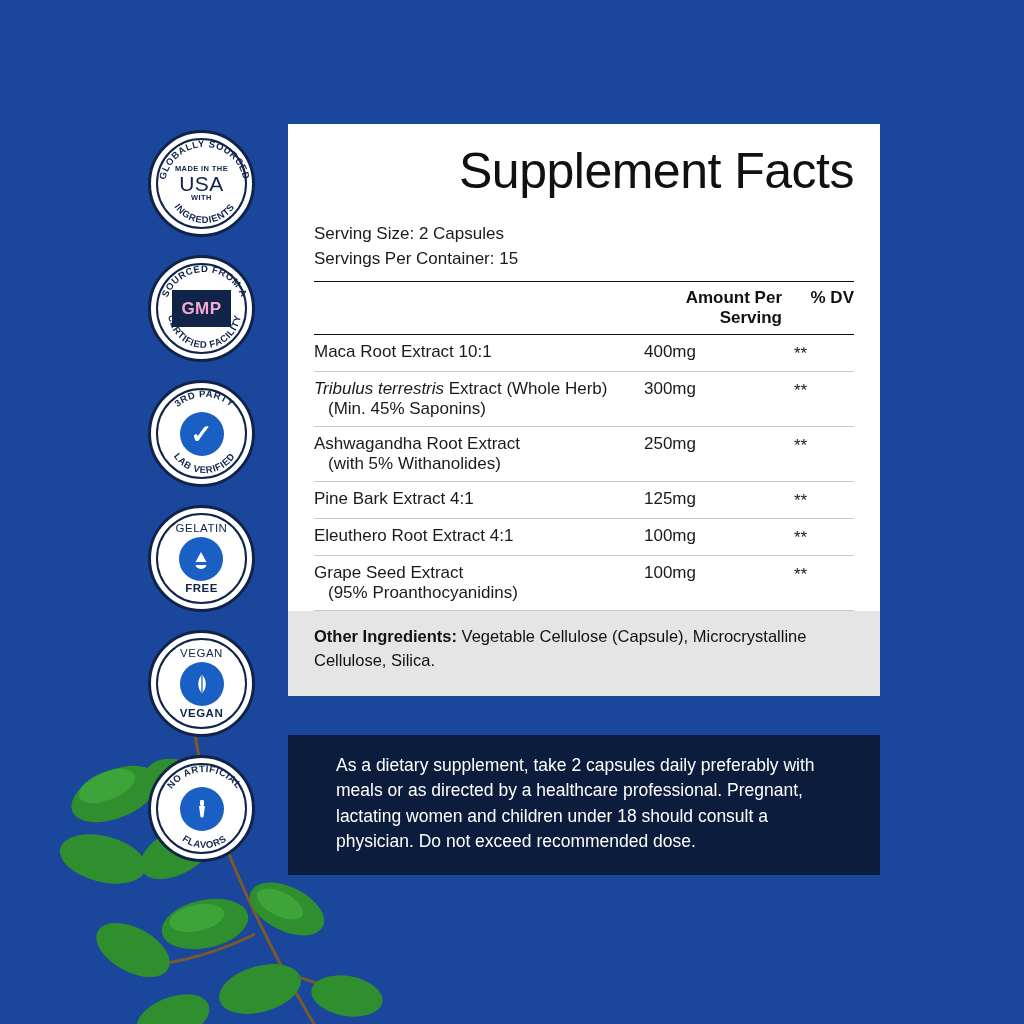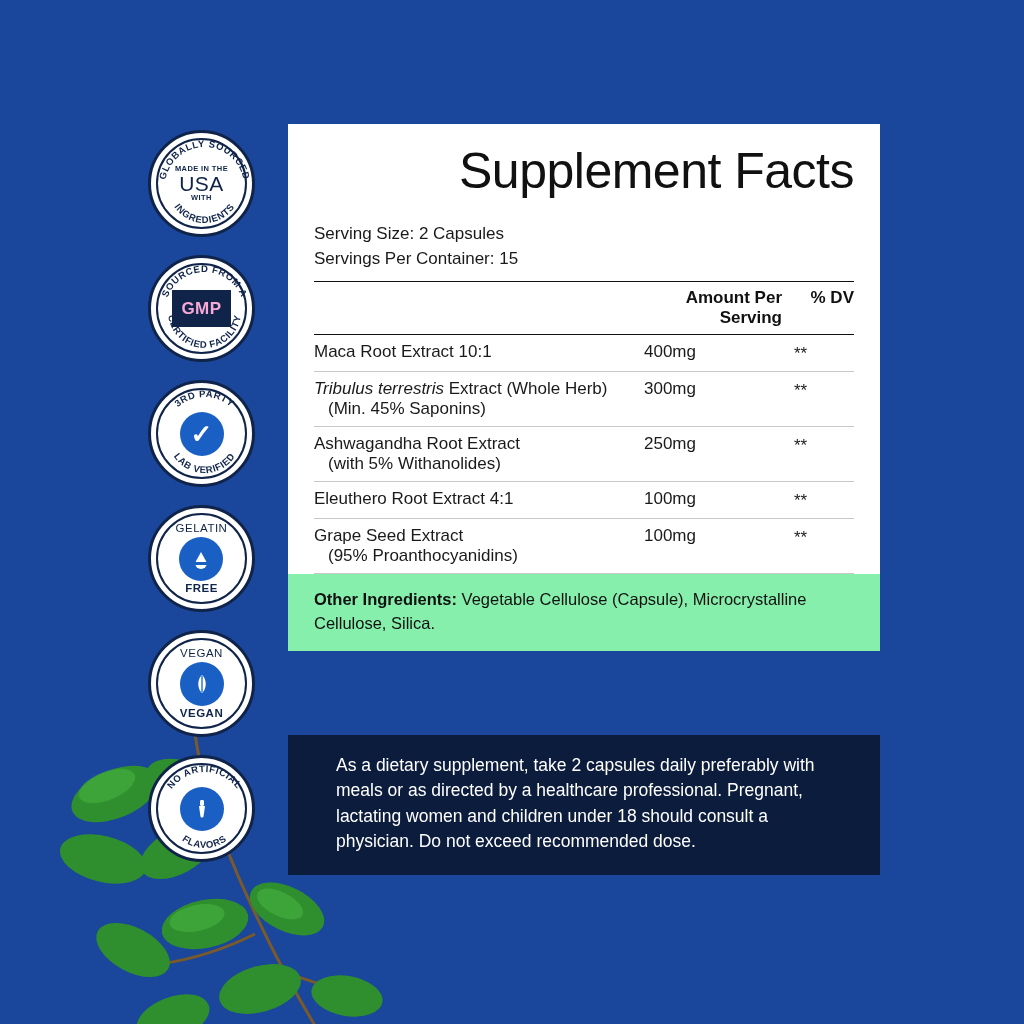--- a/index.html
+++ b/index.html
@@ -130,22 +130,22 @@
   td.name { padding-left: 4px; }
   td.name .sub { display: block; padding-left: 14px; }
   td.amt { text-align: right; width: 150px; padding-right: 12px !important; white-space: nowrap; }
   td.dv { text-align: right; width: 60px; font-size: 14px; padding-top: 9px !important; }
   .ital { font-style: italic; }
   tr:last-child td { border-bottom: 1.5px solid #111; }
 
   .dv-note { font-size: 17px; color: #1a1a1a; padding: 10px 0 16px 2px; }
 
   .other-ing {
-    background: #86efac;
-    padding: 14px 26px 16px 26px;
+    background: #e5e5e5;
+    padding: 14px 26px 24px 26px;
     font-size: 16.5px;
     color: #111;
     line-height: 1.42;
   }
   .other-ing b { font-weight: bold; }
 
   .directions {
     position: absolute;
     left: 288px; top: 735px;
     width: 592px;
@@ -318,20 +318,27 @@
         <tr>
           <td class="name">
             <span>Ashwagandha Root Extract</span>
             <span class="sub">(with 5% Withanolides)</span>
           </td>
           <td class="amt">250mg</td>
           <td class="dv">**</td>
         </tr>
         <tr>
           <td class="name">
+            <span>Pine Bark Extract 4:1</span>
+          </td>
+          <td class="amt">125mg</td>
+          <td class="dv">**</td>
+        </tr>
+        <tr>
+          <td class="name">
             <span>Eleuthero Root Extract 4:1</span>
           </td>
           <td class="amt">100mg</td>
           <td class="dv">**</td>
         </tr>
         <tr>
           <td class="name">
             <span>Grape Seed Extract</span>
             <span class="sub">(95% Proanthocyanidins)</span>
           </td>

